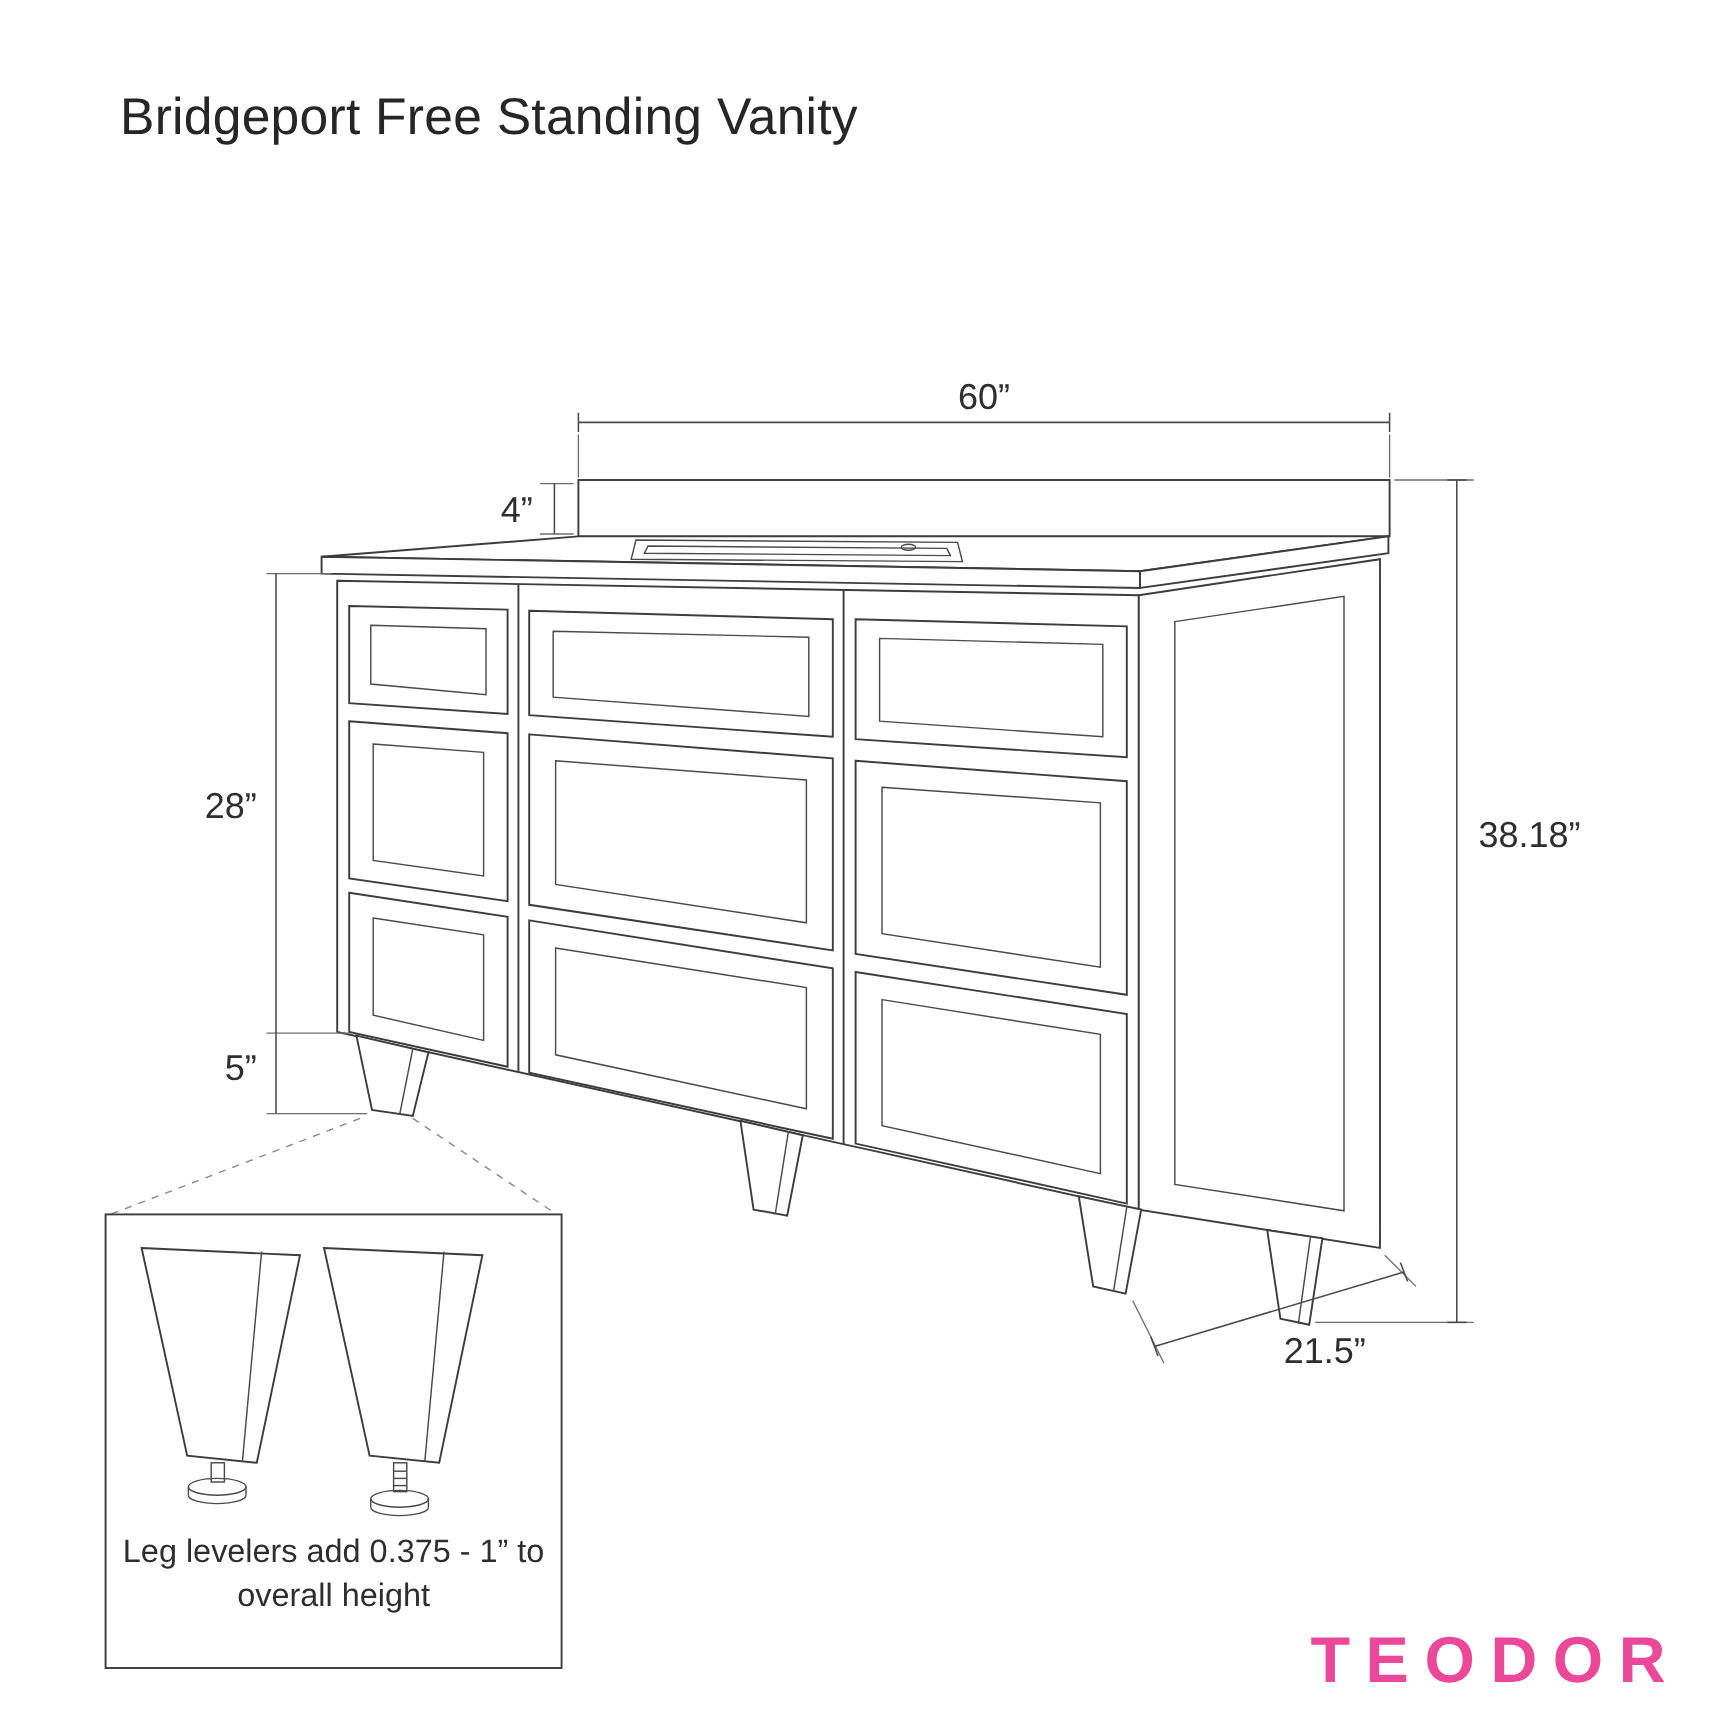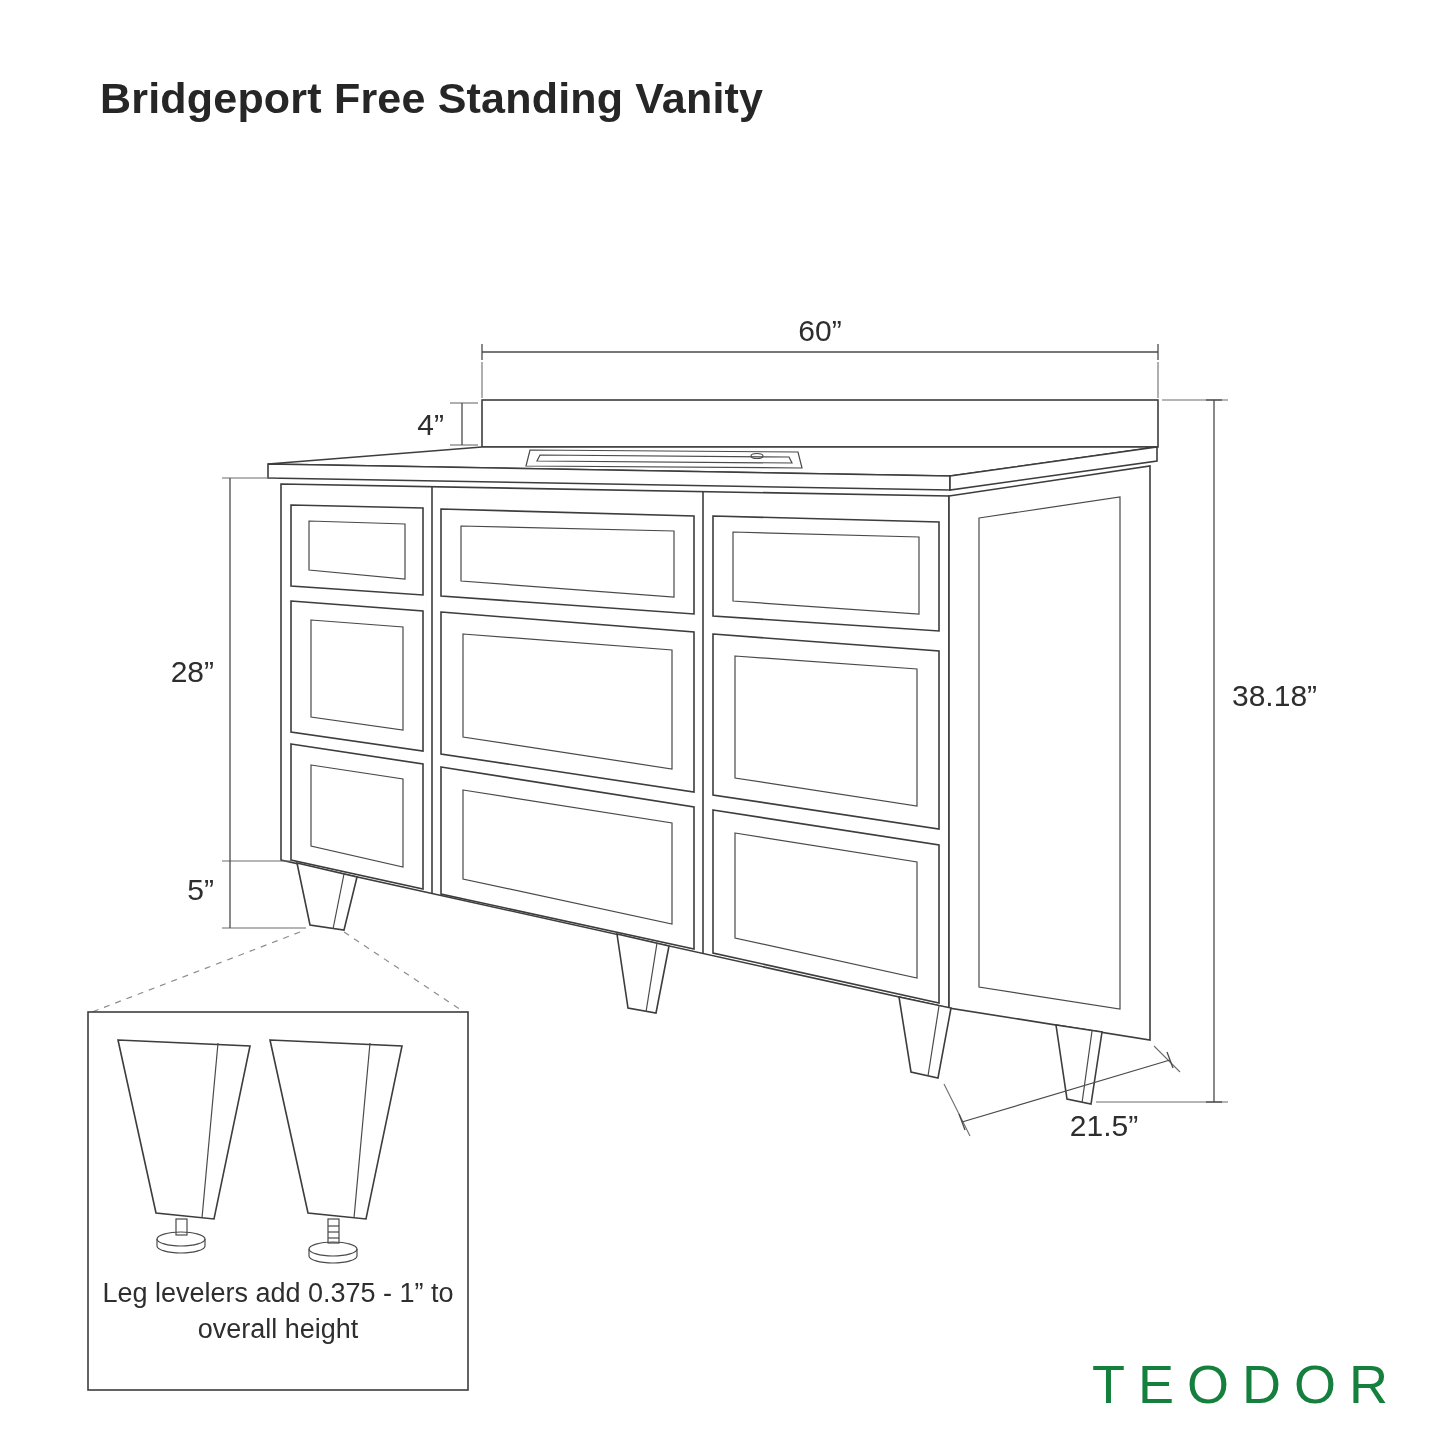--- a/index.html
+++ b/index.html
@@ -2,26 +2,26 @@
 <html><head>
 <meta charset="utf-8">
 <style>
   html,body{margin:0;padding:0;}
   body{
     width:1445px;height:1445px;position:relative;background:#ffffff;
     font-family:"Liberation Sans",sans-serif;overflow:hidden;
   }
   .title{
     position:absolute;left:100px;top:66px;
-    font-size:43px;line-height:1.52;font-weight:700;color:#262626;
+    font-size:43px;line-height:1.52;font-weight:400;color:#262626;
     letter-spacing:0.2px;
   }
   .brand{
     position:absolute;right:44px;bottom:30px;
-    font-size:54px;font-weight:400;color:#15803d;letter-spacing:13px;
+    font-size:54px;font-weight:700;color:#ec4899;letter-spacing:13px;
   }
   svg.diagram{position:absolute;left:0;top:0;}
   .face{fill:#ffffff;stroke:#3d3d3d;stroke-width:1.6;stroke-linejoin:miter;}
   .ln{fill:none;stroke:#3d3d3d;stroke-width:1.6;}
   .thin{fill:none;stroke:#4a4a4a;stroke-width:1.2;}
   .dim{fill:none;stroke:#4a4a4a;stroke-width:1.3;}
   .ext{fill:none;stroke:#6d6d6d;stroke-width:1.1;}
   .dash{fill:none;stroke:#8c8c8c;stroke-width:1.2;stroke-dasharray:6 6;}
   .dimtext{font-family:"Liberation Sans",sans-serif;font-size:30px;fill:#2e2e2e;}
   .notetext{font-family:"Liberation Sans",sans-serif;font-size:27px;fill:#2e2e2e;}

